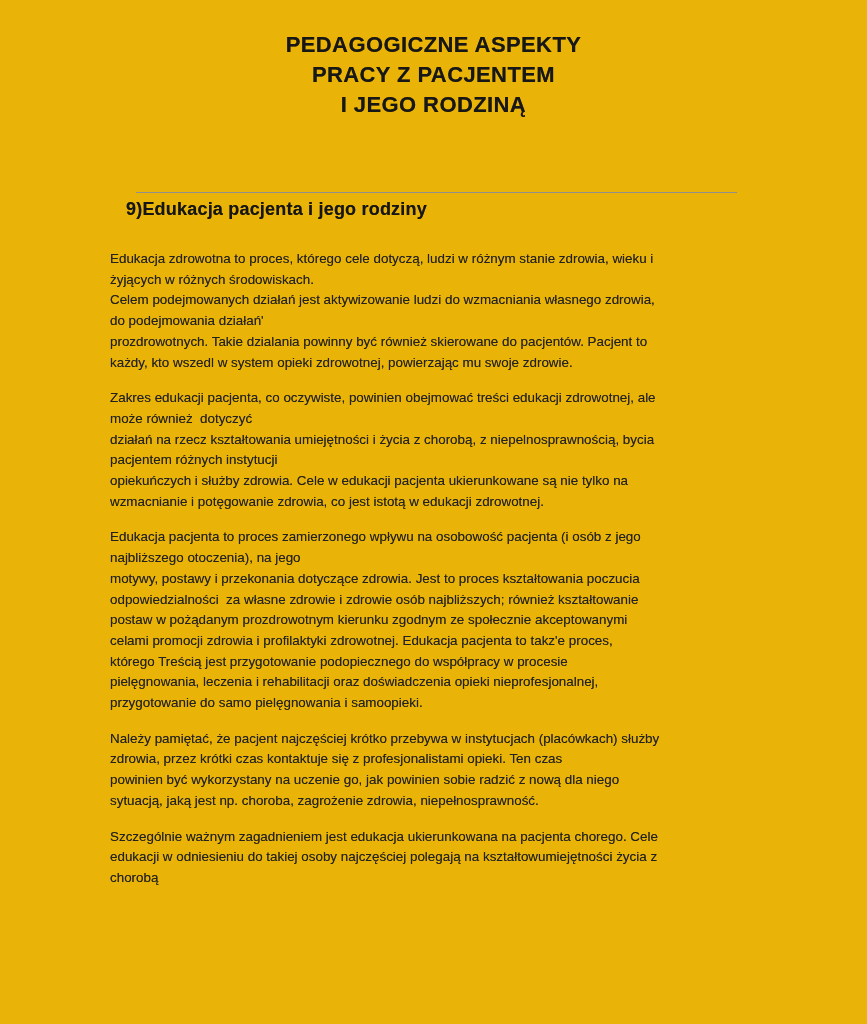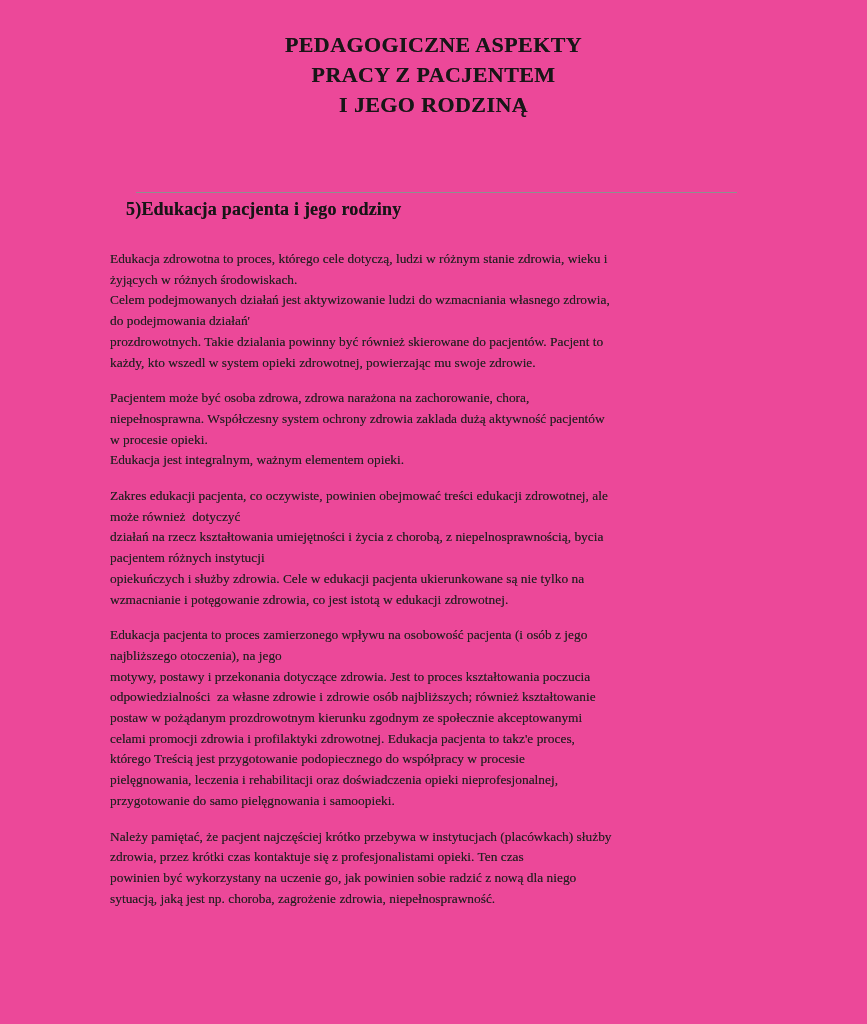--- a/index.html
+++ b/index.html
@@ -5,23 +5,23 @@
 <style>
   html, body {
     margin: 0;
     padding: 0;
     background: #ffffff;
   }
   .page {
     position: relative;
     width: 867px;
     height: 1024px;
-    background: #ec4899;
+    background: #eab308;
     overflow: hidden;
-    font-family: Liberation Serif, serif;
+    font-family: Liberation Sans, sans-serif;
     color: #1d1d1d;
   }
   .doc-title {
     position: absolute;
     top: 30px;
     left: 0;
     width: 867px;
     margin: 0;
     text-align: center;
     font-size: 22px;
@@ -72,47 +72,46 @@
 <body>
 
 <div class="page">
 
   <h1 class="doc-title">PEDAGOGICZNE ASPEKTY
 PRACY Z PACJENTEM
 I JEGO RODZINĄ</h1>
 
   <hr class="section-rule">
 
-  <h2 class="section-heading">5)Edukacja pacjenta i jego rodziny</h2>
+  <h2 class="section-heading">9)Edukacja pacjenta i jego rodziny</h2>
 
   <div class="body-text">
     <p class="para">Edukacja zdrowotna to proces, którego cele dotyczą, ludzi w różnym stanie zdrowia, wieku i
 żyjących w różnych środowiskach.
 Celem podejmowanych działań jest aktywizowanie ludzi do wzmacniania własnego zdrowia,
 do podejmowania działań'
 prozdrowotnych. Takie dzialania powinny być również skierowane do pacjentów. Pacjent to
 każdy, kto wszedl w system opieki zdrowotnej, powierzając mu swoje zdrowie.</p>
-    <p class="para">Pacjentem może być osoba zdrowa, zdrowa narażona na zachorowanie, chora,
-niepełnosprawna. Współczesny system ochrony zdrowia zaklada dużą aktywność pacjentów
-w procesie opieki.
-Edukacja jest integralnym, ważnym elementem opieki.</p>
     <p class="para">Zakres edukacji pacjenta, co oczywiste, powinien obejmować treści edukacji zdrowotnej, ale
 może również  dotyczyć
 działań na rzecz kształtowania umiejętności i życia z chorobą, z niepelnosprawnością, bycia
 pacjentem różnych instytucji
 opiekuńczych i służby zdrowia. Cele w edukacji pacjenta ukierunkowane są nie tylko na
 wzmacnianie i potęgowanie zdrowia, co jest istotą w edukacji zdrowotnej.</p>
     <p class="para">Edukacja pacjenta to proces zamierzonego wpływu na osobowość pacjenta (i osób z jego
 najbliższego otoczenia), na jego
 motywy, postawy i przekonania dotyczące zdrowia. Jest to proces kształtowania poczucia
 odpowiedzialności  za własne zdrowie i zdrowie osób najbliższych; również kształtowanie
 postaw w pożądanym prozdrowotnym kierunku zgodnym ze społecznie akceptowanymi
 celami promocji zdrowia i profilaktyki zdrowotnej. Edukacja pacjenta to takz'e proces,
 którego Treścią jest przygotowanie podopiecznego do współpracy w procesie
 pielęgnowania, leczenia i rehabilitacji oraz doświadczenia opieki nieprofesjonalnej,
 przygotowanie do samo pielęgnowania i samoopieki.</p>
     <p class="para">Należy pamiętać, że pacjent najczęściej krótko przebywa w instytucjach (placówkach) służby
 zdrowia, przez krótki czas kontaktuje się z profesjonalistami opieki. Ten czas
 powinien być wykorzystany na uczenie go, jak powinien sobie radzić z nową dla niego
 sytuacją, jaką jest np. choroba, zagrożenie zdrowia, niepełnosprawność.</p>
+    <p class="para">Szczególnie ważnym zagadnieniem jest edukacja ukierunkowana na pacjenta chorego. Cele
+edukacji w odniesieniu do takiej osoby najczęściej polegają na kształtowumiejętności życia z
+chorobą</p>
   </div>
 
 </div>
 
 </body></html>

